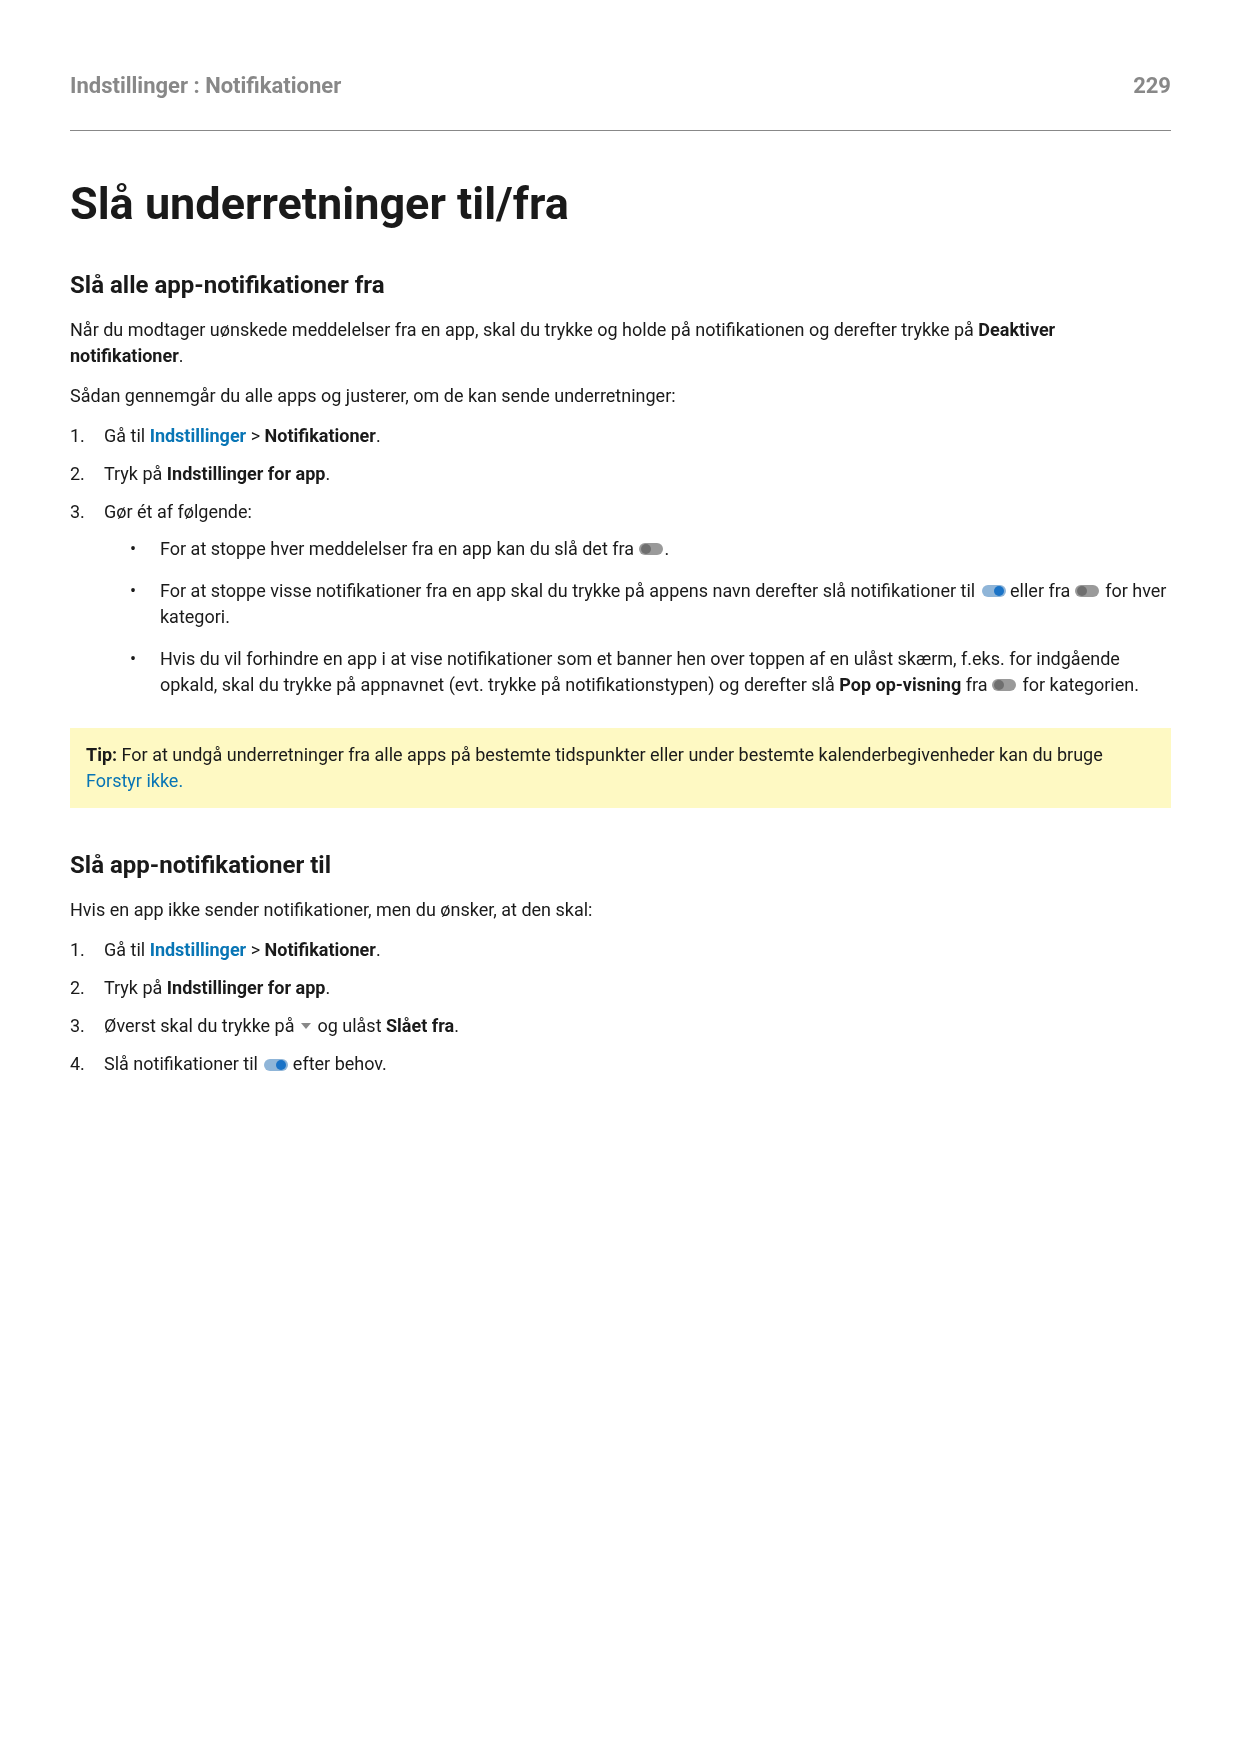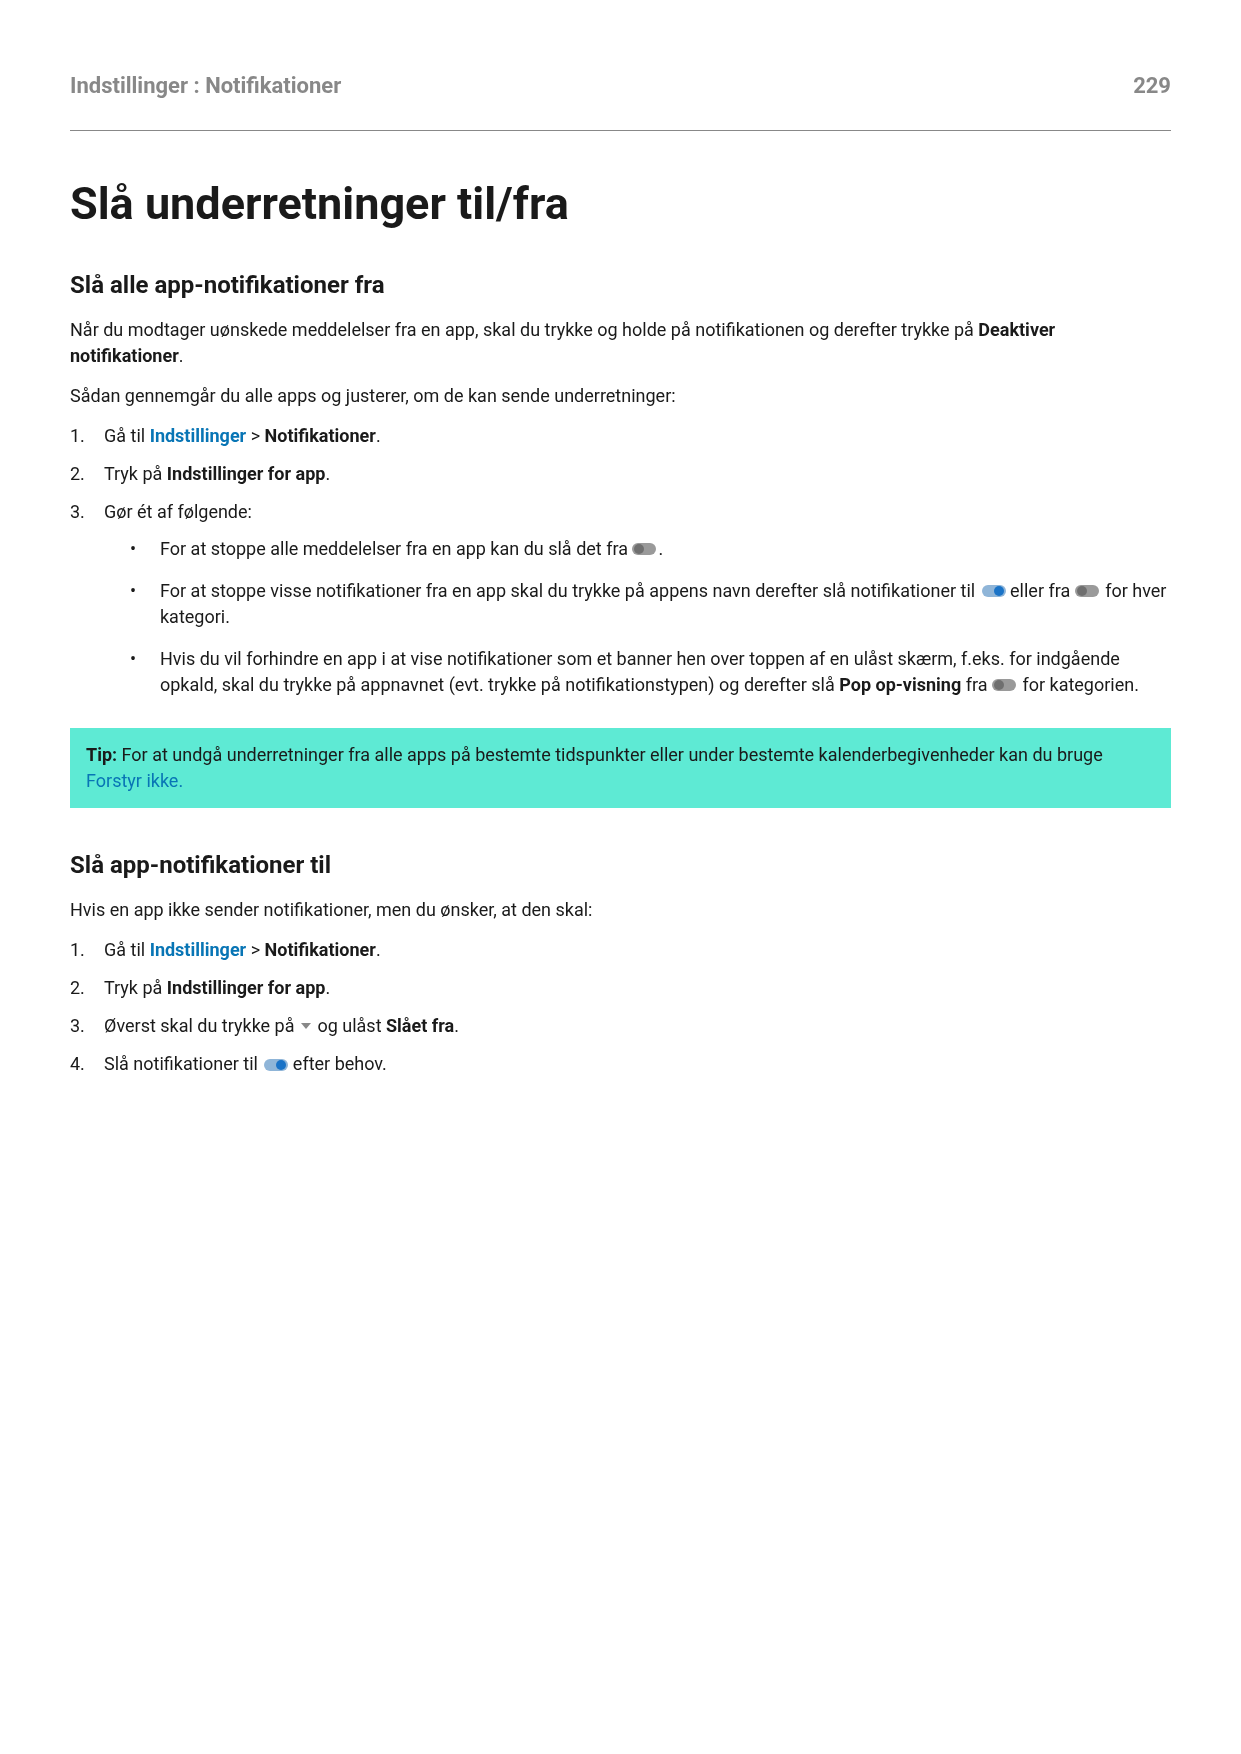--- a/index.html
+++ b/index.html
@@ -70,21 +70,21 @@
     }
     ul.bullets > li::before {
       content: "•";
       position: absolute;
       left: 0;
       top: 0;
       font-size: 18px;
       color: #1a1a1a;
     }
     .tip-box {
-      background: #5eead4;
+      background: #fef9c3;
       padding: 14px 16px;
       margin: 14px 0 40px 0;
       font-size: 18px;
     }
     .tip-label { font-weight: 700; }
     svg.inline-icon {
       display: inline-block;
       vertical-align: middle;
       position: relative;
       top: -1px;
@@ -122,21 +122,21 @@
     <span class="content">
       <span>Tryk på </span><span class="bold">Indstillinger for app</span><span>.</span>
     </span>
   </li>
   <li>
     <span class="num">3.</span>
     <span class="content">
       <span>Gør ét af følgende:</span>
       <ul class="bullets">
         <li>
-          <span>For at stoppe alle meddelelser fra en app kan du slå det fra </span><svg class="inline-icon" width="26" height="14" viewBox="0 0 26 14">
+          <span>For at stoppe hver meddelelser fra en app kan du slå det fra </span><svg class="inline-icon" width="26" height="14" viewBox="0 0 26 14">
               <rect x="0" y="1" width="24" height="12" rx="6" fill="#9a9a9a"></rect>
               <circle cx="7" cy="7" r="5" fill="#6f6f6f"></circle>
             </svg><span>.</span>
         </li>
         <li>
           <span>For at stoppe visse notifikationer fra en app skal du trykke på appens navn derefter slå notifikationer til </span><svg class="inline-icon" width="26" height="14" viewBox="0 0 26 14">
               <rect x="2" y="1" width="24" height="12" rx="6" fill="#8fb5d8"></rect>
               <circle cx="19" cy="7" r="5" fill="#1a73c7"></circle>
             </svg><span> eller fra </span><svg class="inline-icon" width="26" height="14" viewBox="0 0 26 14">
               <rect x="0" y="1" width="24" height="12" rx="6" fill="#9a9a9a"></rect>

